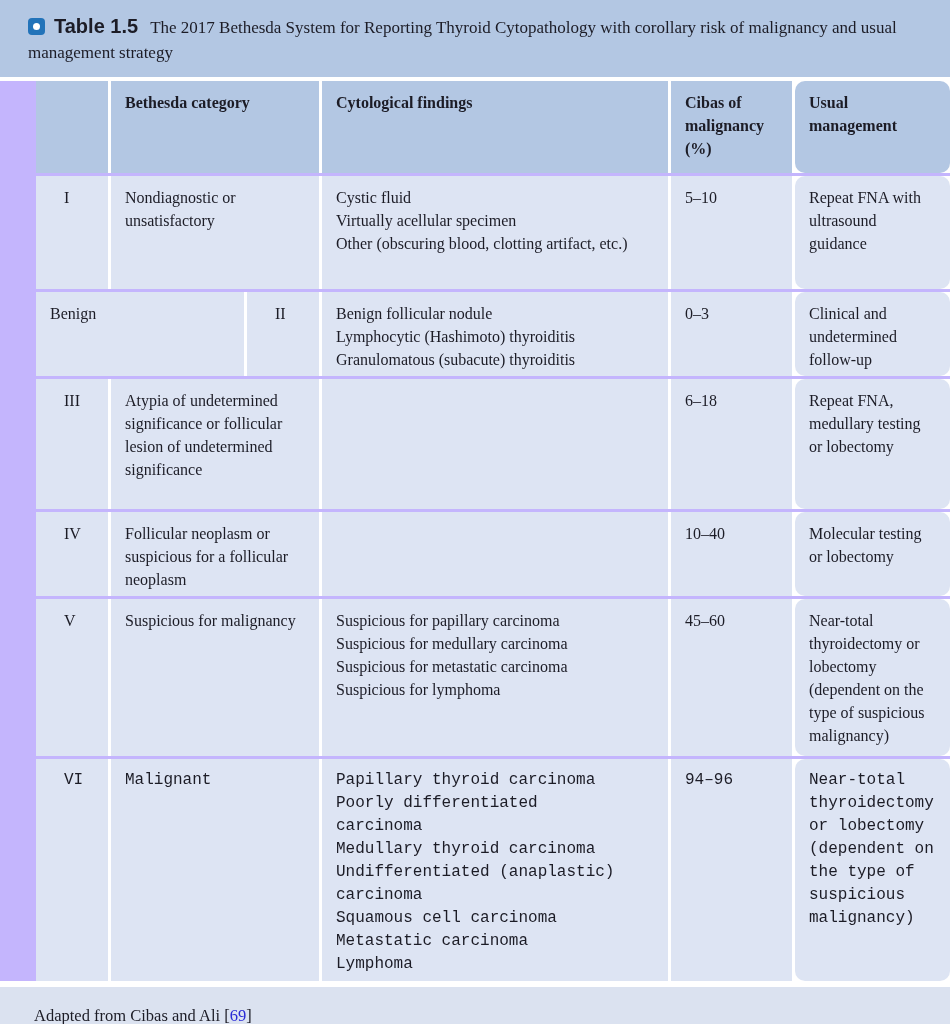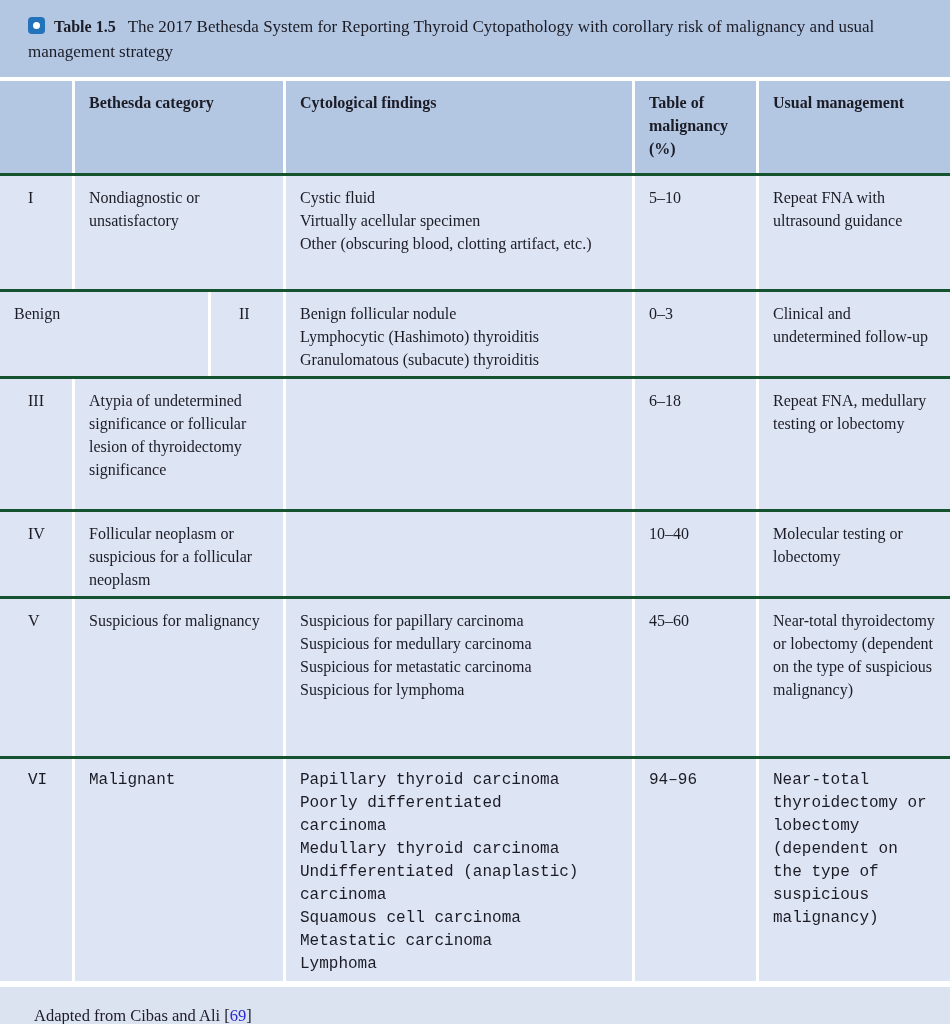--- a/index.html
+++ b/index.html
@@ -33,42 +33,42 @@
   .caption-icon{
     display:inline-block;width:17px;height:17px;
     background:var(--icon);border-radius:4px;
     position:relative;vertical-align:-2px;margin-right:9px;
   }
   .caption-icon::after{
     content:"";position:absolute;left:5px;top:5px;
     width:7px;height:7px;border-radius:50%;background:#fff;
   }
   .caption-label{
-    font-family:Liberation Serif, serif;
-    font-weight:bold;font-size:16px;margin-right:12px;text-align:right;
+    font-family:Liberation Sans, sans-serif;
+    font-weight:bold;font-size:20px;margin-right:12px;text-align:right;
   }
   
-  .tbl{display:flex;flex-direction:column;gap:3px;background:#14532d;}
+  .tbl{display:flex;flex-direction:column;gap:3px;background:#c4b5fd;padding-left:36px;}
   .tr{display:flex;gap:3px;background:#fff;}
   .td{
     background:var(--row);
     padding:10px 14px 5px 14px;
     font-size:16px;line-height:23px;
   }
   .thead .td{
     background:var(--band);
     font-weight:bold;
   }
   .thead{min-height:92px;}
   .thead .td{min-height:92px;}
   .c1{flex:0 0 72px;padding-left:28px;}
   .c2{flex:0 0 208px;}
   .c3{flex:0 0 346px;padding-right:40px;}
   .c4{flex:0 0 121px;}
-  .c5{flex:1 1 auto;}
+  .c5{flex:1 1 auto;border-radius:10px;}
   .multiline{white-space:pre-line;}
   .tbody .tr:nth-child(1) .td{min-height:113px;}
   .tbody .tr:nth-child(2) .td{min-height:84px;}
   .tbody .tr:nth-child(3) .td{min-height:130px;}
   .tbody .tr:nth-child(4) .td{min-height:84px;}
   .tbody .tr:nth-child(5) .td{min-height:157px;}
   .tbody .tr:nth-child(6) .td{min-height:202px;font-family:Liberation Mono, monospace;}
   .tbody{display:flex;flex-direction:column;gap:3px;}
   
   .footer{
@@ -87,21 +87,21 @@
 
   <div class="caption">
     <span class="caption-icon"></span><span class="caption-label">Table 1.5</span><span>The 2017 Bethesda System for Reporting Thyroid Cytopathology with corollary risk of malignancy and usual management strategy</span>
   </div>
 
   <div class="tbl">
     <div class="tr thead">
       <div class="td c1"></div>
       <div class="td c2">Bethesda category</div>
       <div class="td c3">Cytological findings</div>
-      <div class="td c4">Table of malignancy (%)</div>
+      <div class="td c4">Cibas of malignancy (%)</div>
       <div class="td c5">Usual management</div>
     </div>
     <div class="tbody">
     <div class="tr">
       <div class="td c1">I</div>
       <div class="td c2">Nondiagnostic or unsatisfactory</div>
       <div class="td c3 multiline">Cystic fluid
 Virtually acellular specimen
 Other (obscuring blood, clotting artifact, etc.)</div>
       <div class="td c4">5–10</div>
@@ -113,21 +113,21 @@
       <div class="td c1">II</div>
       <div class="td c3 multiline">Benign follicular nodule
 Lymphocytic (Hashimoto) thyroiditis
 Granulomatous (subacute) thyroiditis</div>
       <div class="td c4">0–3</div>
       <div class="td c5">Clinical and undetermined follow-up</div>
     </div>
 
     <div class="tr">
       <div class="td c1">III</div>
-      <div class="td c2">Atypia of undeter­mined significance or follicular lesion of thyroidectomy significance</div>
+      <div class="td c2">Atypia of undeter­mined significance or follicular lesion of undetermined significance</div>
       <div class="td c3 multiline"></div>
       <div class="td c4">6–18</div>
       <div class="td c5">Repeat FNA, medullary testing or lobectomy</div>
     </div>
 
     <div class="tr">
       <div class="td c1">IV</div>
       <div class="td c2">Follicular neoplasm or suspicious for a follicular neoplasm</div>
       <div class="td c3 multiline"></div>
       <div class="td c4">10–40</div>

